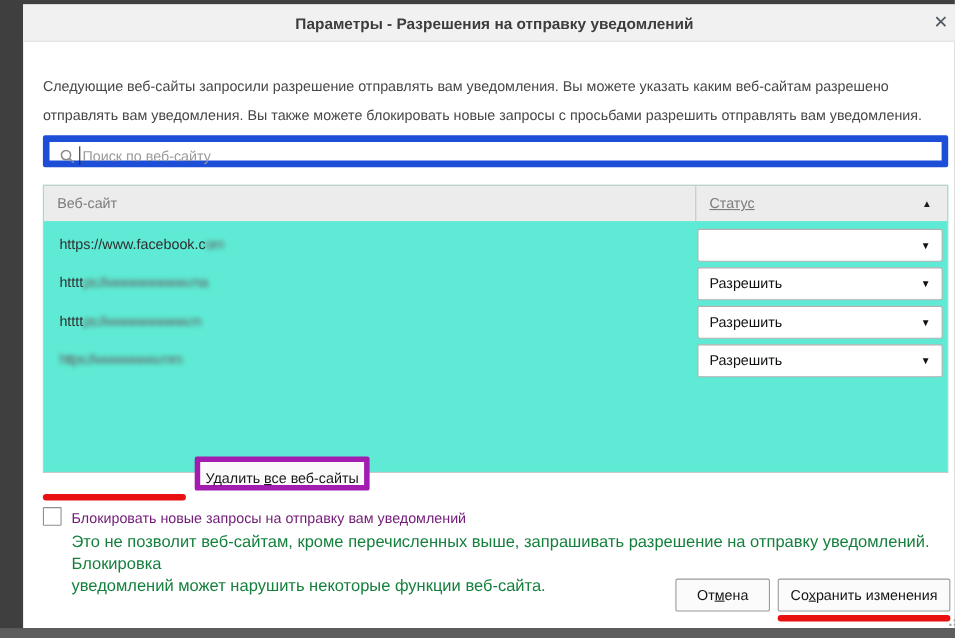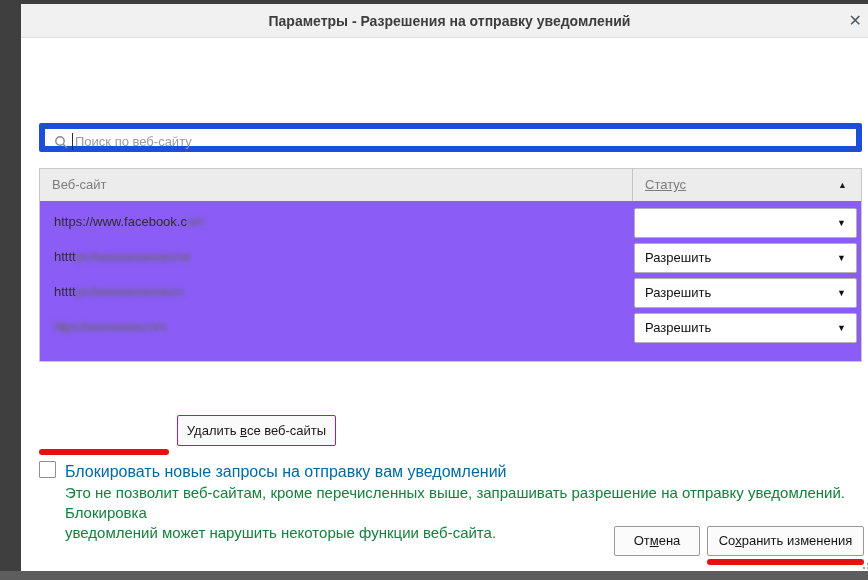--- a/index.html
+++ b/index.html
@@ -46,56 +46,56 @@
   .search-caret { position:absolute; left:27px; top:4px; width:1px; height:17px; background:#2c2c2c; }
   .search-input {
     position:absolute; left:30px; top:0; width:780px; height:25px;
     border:none; outline:none; font-size:13px; color:#333;
     font-family:"Liberation Sans", sans-serif; background:transparent;
   }
   .search-input::placeholder { color:#9b9b9b; }
 
   
   .table {
-    position:absolute; left:18px; top:164px; width:823px; height:194px;
-    border:1px solid #c9c9c9; background:#8b5cf6;
+    position:absolute; left:18px; top:164px; width:823px; height:262px;
+    border:1px solid #c9c9c9; background:#5eead4;
   }
   .thead { display:flex; height:32px; background:#ececec; }
   .th-site { flex:0 0 592px; padding-left:12px; line-height:32px; font-size:13px; color:#7c7c7c; }
   .th-status { flex:1; position:relative; border-left:1px solid #c5c5c5; padding-left:12px; line-height:32px; font-size:13px; color:#7c7c7c;text-decoration:underline; }
   .sort-icon { position:absolute; right:14px; top:0; line-height:32px; font-size:9px; color:#1c1c1c; }
 
   .trow { position:absolute; left:0; width:100%; height:35px; }
   .trow .url { position:absolute; left:14px; top:9px; font-size:13px; color:#2e2e2e; white-space:nowrap;text-align:right; }
   .url .blurred { filter:blur(2px); letter-spacing:-1px; color:#666; }
   .select {
     position:absolute; left:594px; top:3px; width:223px; height:30px;
     border:1px solid #b2b2b2; border-radius:2px; background:#fff;
   }
   .sel-label { position:absolute; left:10px; top:0; line-height:28px; font-size:13px; color:#101010; }
   .sel-caret { position:absolute; right:10px; top:0; line-height:28px; font-size:9px; color:#101010; }
 
   
   .btn { position:absolute; height:31px; line-height:29px; text-align:center; font-size:13px; border-radius:2px; }
   .btn-remove { left:18px; top:411px; width:132px; border:1px solid #d5d5d5; background:#fcfcfc; color:#ababab; }
-  .btn-remove-all { left:156px; top:411px; width:159px; border:1px solid #a21caf; background:#fafafa; color:#181818; }
+  .btn-remove-all { left:156px; top:411px; width:159px; border:5px solid #a21caf; background:#fafafa; color:#181818; }
   .btn-cancel { left:593px; top:522px; width:86px; height:30px; line-height:28px; border:1px solid #999999; background:#fbfbfb; color:#141414; }
   .btn-save { left:686px; top:522px; width:157px; height:30px; line-height:28px; border:1px solid #999999; background:#fbfbfb; color:#141414; }
   .accesskey { text-decoration:underline; }
 
   .redline { position:absolute; height:6px; border-radius:3px; background:var(--annot,#e81010); }
   .redline-1 { left:18px; top:445px; width:130px; }
   .redline-2 { left:686px; top:555px; width:157px; }
 
   
   .checkbox {
     position:absolute; left:18px; top:457px; width:17px; height:17px;
     border:1px solid #8f8f8f; border-radius:1px; background:#fff;
   }
-  .cb-label { position:absolute; left:44px; top:459px; font-size:16px; color:#0369a1; }
+  .cb-label { position:absolute; left:44px; top:459px; font-size:13px; color:#701a75; }
   .block-desc {
     position:absolute; left:44px; top:479px; width:800px;
     font-size:15px; line-height:20px; color:#15803d; white-space:pre-line;
   }
 
   
   .grip { position:absolute; right:5px; bottom:2px; width:11px; height:11px; }
   .grip::after {
     content:""; position:absolute; right:0; bottom:0; width:2px; height:2px; background:#9e9e9e;
     box-shadow:-4px 0 #9e9e9e, -8px 0 #9e9e9e, 0 -4px #9e9e9e, -4px -4px #9e9e9e, 0 -8px #9e9e9e;
@@ -104,20 +104,22 @@
 </head>
 <body>
 
 <div class="dialog">
 
   <div class="titlebar">
     <div class="title">Параметры - Разрешения на отправку уведомлений</div>
     <div class="close-btn">✕</div>
   </div>
 
+  <p class="intro">Следующие веб-сайты запросили разрешение отправлять вам уведомления. Вы можете указать каким веб-сайтам разрешено
+отправлять вам уведомления. Вы также можете блокировать новые запросы с просьбами разрешить отправлять вам уведомления.</p>
 
   <div class="searchbox">
     <svg class="search-icon" viewBox="0 0 14 14">
       <circle cx="6" cy="6" r="4.2" fill="none" stroke="#8a8a8a" stroke-width="1.4"></circle>
       <line x1="9.2" y1="9.2" x2="13" y2="13" stroke="#8a8a8a" stroke-width="1.4"></line>
     </svg>
     <div class="search-caret"></div>
     <input class="search-input" type="text" placeholder="Поиск по веб-сайту" style="">
   </div>
 

